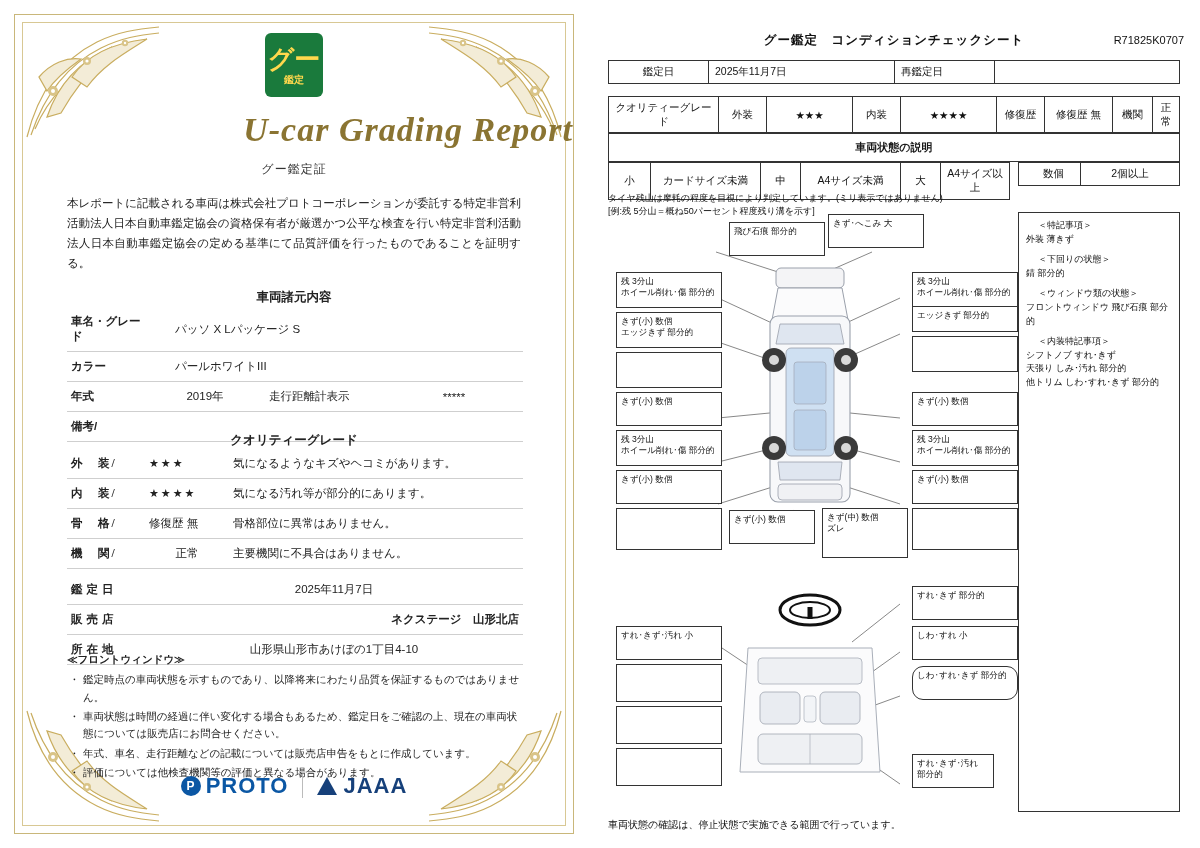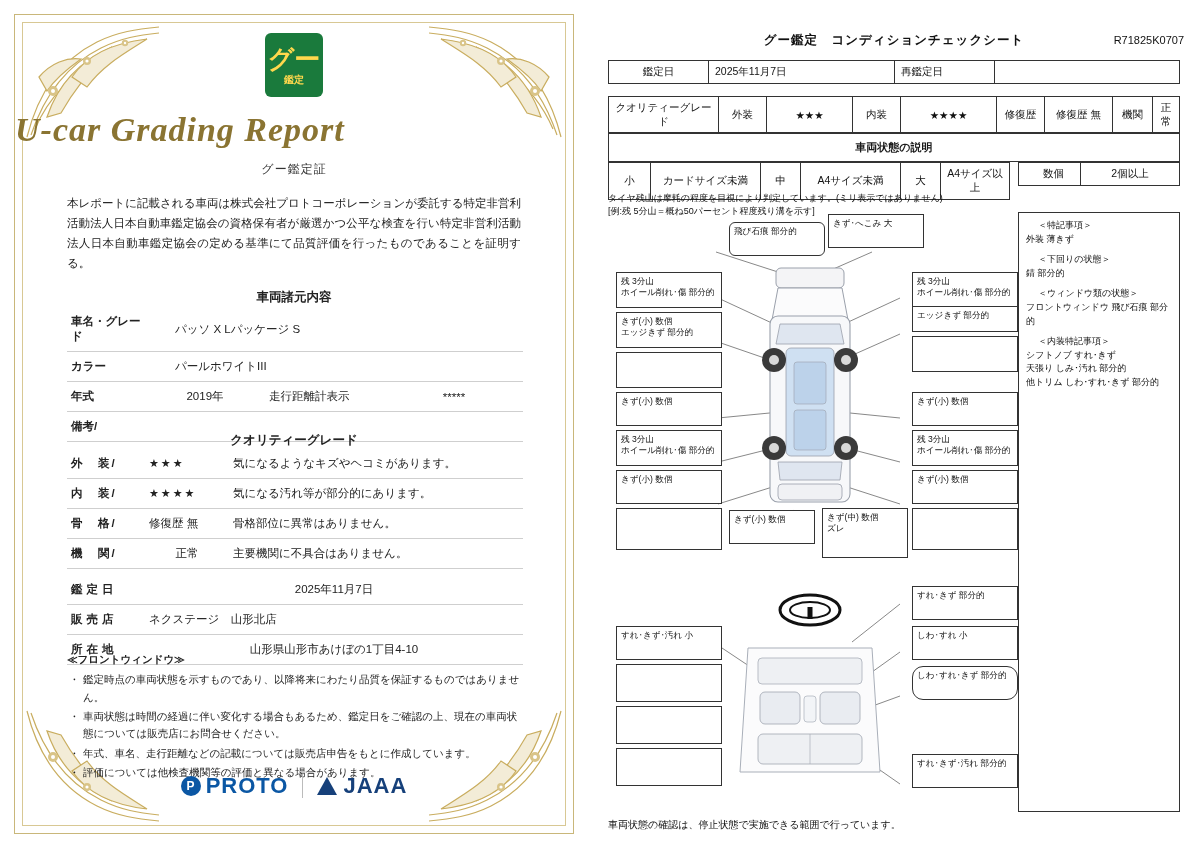--- a/index.html
+++ b/index.html
@@ -36,21 +36,21 @@
     width:58px; height:64px; background:#1a7a3c;
     border-radius:6px;
     display:flex; flex-direction:column; align-items:center; justify-content:center;
     color:#ffd84d; font-weight:bold; line-height:1;
     box-shadow:0 0 0 2px #fff;
   }
   .logo-badge .g { font-size:26px; }
   .logo-badge .k { font-size:10px; margin-top:3px; letter-spacing:0px; }
 
   .title-script {
-    position:absolute; top:96px; left:0; right:0; text-align:left;
+    position:absolute; top:96px; left:0; right:0; text-align:right;
     font-family:"Liberation Serif", serif;
     font-style:italic; font-size:34px; font-weight:bold;
     color:#8a7432; letter-spacing:1px;
   }
   .title-sub {
     position:absolute; top:146px; left:0; right:0; text-align:center;
     font-size:12px; color:#333; letter-spacing:1px;
   }
 
   .intro {
@@ -67,21 +67,21 @@
     position:absolute; left:52px; right:52px;
     border-collapse:collapse; width:456px;
     font-size:11.5px;
   }
   table.specs td {
     border-bottom:1px solid #cfcfcf;
     padding:7px 4px;
     vertical-align:middle;
     color:#222;
   }
-  td.lbl { width:78px; font-weight:bold; letter-spacing:2px; }
+  td.lbl { width:78px; font-weight:bold; letter-spacing:2px;font-family:Liberation Serif, serif; }
   td.lbl-s { width:78px; font-weight:bold; letter-spacing:0px; }
   .stars { color:#111; letter-spacing:2px; font-size:11px; }
 
   .notes {
     position:absolute; left:52px; right:52px; top:636px;
     font-size:10.5px; line-height:1.65; color:#222;
   }
   .notes .nh { font-weight:bold; margin-bottom:3px; }
   .notes ul { margin:0; padding-left:14px; list-style:none; }
   .notes li { position:relative; margin-bottom:2px; padding-left:2px; }
@@ -313,21 +313,21 @@
       </table>
 
     <table class="specs" style="top:560px;">
       <tbody>
           <tr>
         <td class="lbl-s" style="letter-spacing:4px;">鑑定日</td>
         <td style="text-align:center;">2025年11月7日</td>
       </tr>
       <tr>
         <td class="lbl-s" style="letter-spacing:4px;">販売店</td>
-        <td style="text-align:left;">ネクステージ　山形北店</td>
+        <td style="text-align:right;font-weight:bold;">ネクステージ　山形北店</td>
       </tr>
       <tr>
         <td class="lbl-s" style="letter-spacing:4px;">所在地</td>
         <td style="text-align:center;">山形県山形市あけぼの1丁目4-10</td>
       </tr>
     </tbody>
       </table>
 
     <div class="notes">
       <div class="nh">≪フロントウィンドウ≫</div>
@@ -473,21 +473,21 @@
           <rect x="152" y="480" width="40" height="32" rx="5" fill="#e9ecf1" stroke="#a9afb9" stroke-width="0.9"></rect>
           <rect x="212" y="480" width="40" height="32" rx="5" fill="#e9ecf1" stroke="#a9afb9" stroke-width="0.9"></rect>
           <rect x="196" y="484" width="12" height="26" rx="3" fill="#f2f4f7" stroke="#a9afb9" stroke-width="0.7"></rect>
 
           <rect x="150" y="522" width="104" height="30" rx="5" fill="#eef0f3" stroke="#a9afb9" stroke-width="0.9"></rect>
           <line x1="202" y1="522" x2="202" y2="552" stroke="#a9afb9" stroke-width="0.7"></line>
         </g>
       </svg>
     </div>
 
-    <div class="cbox" style="left:129px; top:208px; width:96px; height:34px;border-radius:6px;">飛び石痕 部分的</div>
+    <div class="cbox" style="left:129px; top:208px; width:96px; height:34px;">飛び石痕 部分的</div>
     <div class="cbox" style="left:228px; top:200px; width:96px; height:34px;">きず･へこみ 大</div>
 
     <div class="cbox" style="left:16px; top:258px; width:106px; height:36px; white-space:pre-line;">残 3分山
 ホイール削れ･傷 部分的</div>
     <div class="cbox" style="left:312px; top:258px; width:106px; height:36px; white-space:pre-line;">残 3分山
 ホイール削れ･傷 部分的</div>
 
     <div class="cbox" style="left:16px; top:298px; width:106px; height:36px; white-space:pre-line;">きず(小) 数個
 エッジきず 部分的</div>
     <div class="cbox" style="left:312px; top:292px; width:106px; height:26px;">エッジきず 部分的</div>
@@ -512,21 +512,21 @@
 ズレ</div>
     <div class="cbox" style="left:312px; top:494px; width:106px; height:42px;"></div>
 
     <div class="cbox" style="left:312px; top:572px; width:106px; height:34px;">すれ･きず 部分的</div>
     <div class="cbox" style="left:16px; top:612px; width:106px; height:34px;">すれ･きず･汚れ 小</div>
     <div class="cbox" style="left:312px; top:612px; width:106px; height:34px;">しわ･すれ 小</div>
     <div class="cbox" style="left:16px; top:650px; width:106px; height:38px;"></div>
     <div class="cbox" style="left:312px; top:652px; width:106px; height:34px;border-radius:11px;">しわ･すれ･きず 部分的</div>
     <div class="cbox" style="left:16px; top:692px; width:106px; height:38px;"></div>
     <div class="cbox" style="left:16px; top:734px; width:106px; height:38px;"></div>
-    <div class="cbox" style="left:312px; top:740px; width:106px; height:34px;">すれ･きず･汚れ 部分的</div>
+    <div class="cbox" style="left:312px; top:740px; width:82px; height:34px;">すれ･きず･汚れ 部分的</div>
 
     <div class="side-frame">
       <div class="sh">＜特記事項＞</div>
       <div style="white-space:pre-line;">外装 薄きず</div>
       <div class="sh">＜下回りの状態＞</div>
       <div style="white-space:pre-line;">錆 部分的</div>
       <div class="sh">＜ウィンドウ類の状態＞</div>
       <div style="white-space:pre-line;">フロントウィンドウ 飛び石痕 部分的</div>
       <div class="sh">＜内装特記事項＞</div>
       <div style="white-space:pre-line;">シフトノブ すれ･きず

